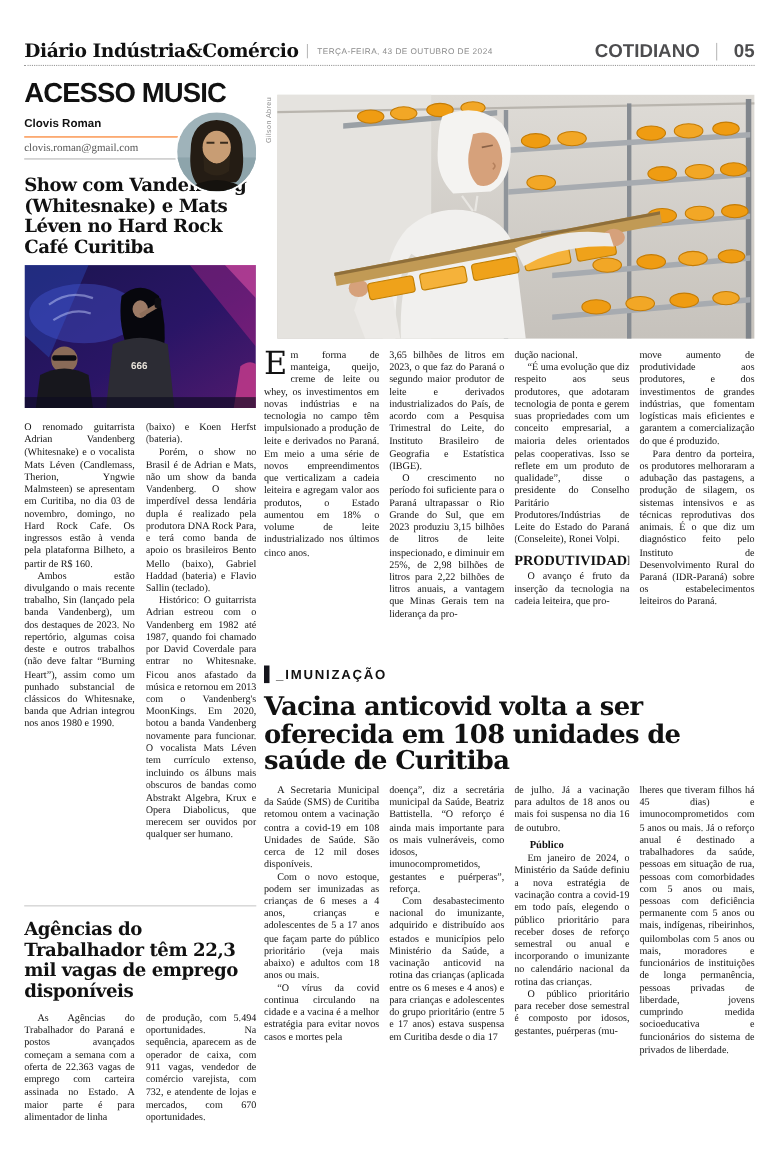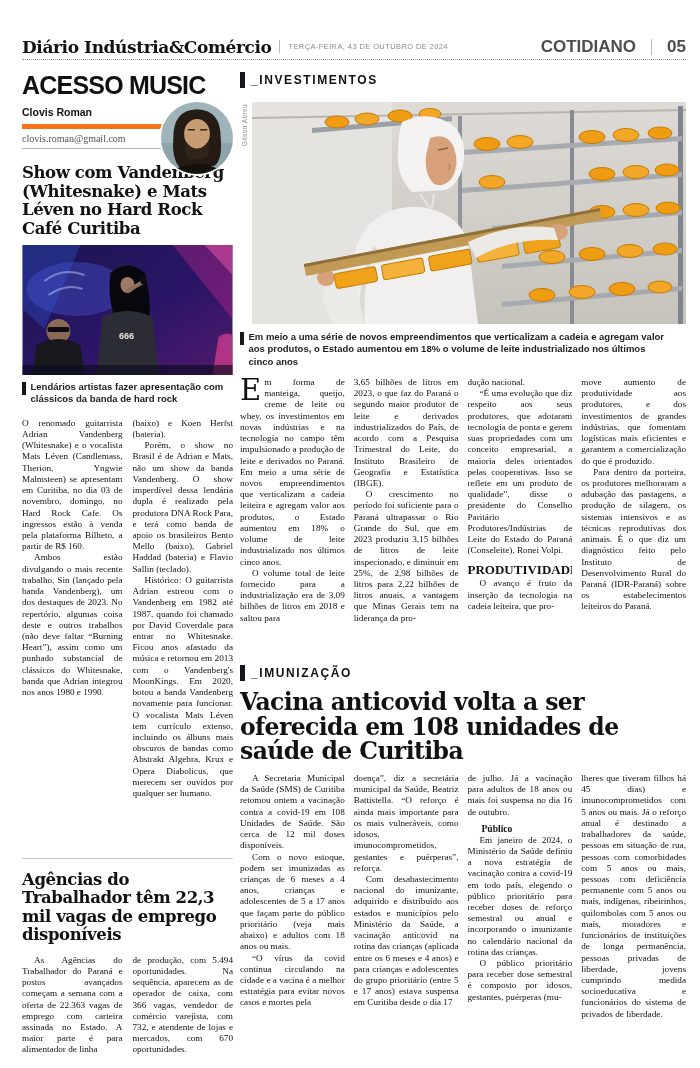--- a/index.html
+++ b/index.html
@@ -14,21 +14,21 @@
   .hdr-date{font-family:"Liberation Sans",sans-serif;font-size:7.5px;color:#8a8a8a;letter-spacing:.4px;}
   .hdr-right{margin-left:auto;display:flex;align-items:center;gap:7px;
              font-family:"Liberation Sans",sans-serif;font-weight:bold;font-size:17px;color:#4d4d4f;}
   .hdr-right .hdr-vdiv{height:16px;}
 
   
   .rail{position:absolute;left:22px;top:56px;width:211px;}
   .rail-title{font-family:"Liberation Sans",sans-serif;font-weight:bold;font-size:25px;
               letter-spacing:-0.8px;line-height:1.05;}
   .rail-author{font-family:"Liberation Sans",sans-serif;font-weight:bold;font-size:10.5px;margin-top:8px;}
-  .rail-email{margin-top:6px;width:150px;border-top:5px solid #f97316;border-bottom:1px solid #b5b5b5;
+  .rail-email{margin-top:6px;width:150px;border-top:1px solid #f97316;border-bottom:1px solid #b5b5b5;
               padding:4px 0;font-size:10px;color:#555;}
   .avatar{position:absolute;top:30px;left:139px;width:72px;height:72px;border-radius:50%;
           overflow:hidden;box-shadow:0 0 0 2px #fff;}
   .rail-headline{font-family:"DejaVu Serif",serif;font-weight:bold;font-size:16.5px;
                  line-height:1.12;letter-spacing:-0.4px;margin-top:15px;}
   .rail-photo{margin-top:7px;width:211px;height:130px;}
   .rail-photo svg{display:block;}
   .caption{display:flex;gap:5px;margin-top:6px;font-family:"Liberation Sans",sans-serif;
            font-weight:bold;font-size:9.5px;line-height:1.3;color:#222;}
   .cap-bar{flex:none;width:3.5px;height:13px;background:#15151c;margin-top:1px;}
@@ -123,24 +123,20 @@
         <path d="M80,72 Q105,60 130,72 L136,130 L74,130 Z" fill="#2c2c34"></path>
         <text x="104" y="94" font-size="9" font-family="Liberation Sans, sans-serif" font-weight="bold" fill="#e8e3da" text-anchor="middle">666</text>
         <circle cx="36" cy="86" r="12" fill="#8a6b58"></circle>
         <rect x="25" y="82" width="22" height="5" rx="2" fill="#0c0c10"></rect>
         <path d="M14,100 Q36,88 58,100 L62,130 L10,130 Z" fill="#17171d"></path>
         <path d="M196,92 Q204,86 210,90 L210,130 L190,130 Z" fill="#d23d8e" opacity="0.75"></path>
         <rect y="120" width="210" height="10" fill="#0d0b20" opacity="0.65"></rect>
       </svg>
     </div>
 
-    <div class="caption">
-      <span class="cap-bar"></span>
-      <span class="cap-text">Lendários artistas fazer apresentação com clássicos da banda de hard rock</span>
-    </div>
 
     <div class="cols2 copy rail-body1">
       <div class="col">
         <p class="noindent">O renomado guitarrista Adrian Vandenberg (Whitesnake) e o vocalista Mats Léven (Candlemass, Therion, Yngwie Malmsteen) se apresentam em Curitiba, no dia 03 de novembro, domingo, no Hard Rock Cafe. Os ingressos estão à venda pela plataforma Bilheto, a partir de R$ 160.</p>
         <p>Ambos estão divulgando o mais recente trabalho, Sin (lançado pela banda Vandenberg), um dos destaques de 2023. No repertório, algumas coisa deste e outros trabalhos (não deve faltar “Burning Heart”), assim como um punhado substancial de clássicos do Whitesnake, banda que Adrian integrou nos anos 1980 e 1990.</p>
       </div>
       <div class="col">
         <p class="noindent">(baixo) e Koen Herfst (bateria).</p>
         <p>Porém, o show no Brasil é de Adrian e Mats, não um show da banda Vandenberg. O show imperdível dessa lendária dupla é realizado pela produtora DNA Rock Para, e terá como banda de apoio os brasileiros Bento Mello (baixo), Gabriel Haddad (bateria) e Flavio Sallin (teclado).</p>
         <p>Histórico: O guitarrista Adrian estreou com o Vandenberg em 1982 até 1987, quando foi chamado por David Coverdale para entrar no Whitesnake. Ficou anos afastado da música e retornou em 2013 com o Vandenberg's MoonKings. Em 2020, botou a banda Vandenberg novamente para funcionar. O vocalista Mats Léven tem currículo extenso, incluindo os álbuns mais obscuros de bandas como Abstrakt Algebra, Krux e Opera Diabolicus, que merecem ser ouvidos por qualquer ser humano.</p>
@@ -149,31 +145,27 @@
 
     <hr class="rail-rule">
 
     <div class="rail-headline2">Agências do Trabalhador têm 22,3 mil vagas de emprego disponíveis</div>
 
     <div class="cols2 copy rail-body2">
       <div class="col">
         <p>As Agências do Trabalhador do Paraná e postos avançados começam a semana com a oferta de 22.363 vagas de emprego com carteira assinada no Estado. A maior parte é para alimentador de linha</p>
       </div>
       <div class="col">
-        <p class="noindent">de produção, com 5.494 oportunidades. Na sequência, aparecem as de operador de caixa, com 366 vagas, vendedor de comércio varejista, com 732, e atendente de lojas e mercados, com 670 oportunidades.</p>
+        <p class="noindent">de produção, com 5.494 oportunidades. Na sequência, aparecem as de operador de caixa, com 911 vagas, vendedor de comércio varejista, com 732, e atendente de lojas e mercados, com 670 oportunidades.</p>
       </div>
     </div>
   </div>
 
   <div class="main">
 
-    <div class="kicker">
-      <span class="kick-bar"></span>
-      <span>_INVESTIMENTOS</span>
-    </div>
 
 
     <div class="main-photo">
       <span class="photo-credit">Gilson Abreu</span>
       <svg width="434" height="222" viewBox="0 0 434 222">
         <defs>
           <linearGradient id="room" x1="0" y1="0" x2="0" y2="1">
             <stop offset="0" stop-color="#dedbd6"></stop>
               <stop offset="1" stop-color="#c6c2bc"></stop>
           </linearGradient>
@@ -245,29 +237,24 @@
           <rect x="126" y="150" width="42" height="15" rx="3" fill="#f5b23a" stroke="#c07f05"></rect>
           <rect x="174" y="150" width="42" height="15" rx="3" fill="#efa21a" stroke="#c07f05"></rect>
           <rect x="222" y="150" width="42" height="15" rx="3" fill="#f5b23a" stroke="#c07f05"></rect>
           <rect x="270" y="150" width="36" height="15" rx="3" fill="#efa21a" stroke="#c07f05"></rect>
         </g>
         <ellipse cx="306" cy="130" rx="10" ry="8" fill="#d6a17b"></ellipse>
         <path d="M216,140 Q260,120 302,126 L306,138 Q258,136 224,156 Z" fill="#eceae7"></path>
       </svg>
     </div>
 
-    <div class="caption main-caption">
-      <span class="cap-bar"></span>
-      <span class="cap-text">Em meio a uma série de novos empreendimentos que verticalizam a cadeia e agregam valor aos produtos, o Estado aumentou em 18% o volume de leite industrializado nos últimos cinco anos</span>
-    </div>
 
     <div class="cols4 copy main-body1">
       <div class="col">
         <p class="noindent"><span class="dropcap">E</span><span>m forma de manteiga, queijo, creme de leite ou whey, os investimentos em novas indústrias e na tecnologia no campo têm impulsionado a produção de leite e derivados no Paraná. Em meio a uma série de novos empreendimentos que verticalizam a cadeia leiteira e agregam valor aos produtos, o Estado aumentou em 18% o volume de leite industrializado nos últimos cinco anos.</span></p>
-        <p>O volume total de leite fornecido para a industrialização era de 3,09 bilhões de litros em 2018 e saltou para</p>
       </div>
       <div class="col">
         <p class="noindent">3,65 bilhões de litros em 2023, o que faz do Paraná o segundo maior produtor de leite e derivados industrializados do País, de acordo com a Pesquisa Trimestral do Leite, do Instituto Brasileiro de Geografia e Estatística (IBGE).</p>
         <p>O crescimento no período foi suficiente para o Paraná ultrapassar o Rio Grande do Sul, que em 2023 produziu 3,15 bilhões de litros de leite inspecionado, e diminuir em 25%, de 2,98 bilhões de litros para 2,22 bilhões de litros anuais, a vantagem que Minas Gerais tem na liderança da pro-</p>
       </div>
       <div class="col">
         <p class="noindent">dução nacional.</p>
         <p>“É uma evolução que diz respeito aos seus produtores, que adotaram tecnologia de ponta e gerem suas propriedades com um conceito empresarial, a maioria deles orientados pelas cooperativas. Isso se reflete em um produto de qualidade”, disse o presidente do Conselho Paritário Produtores/Indústrias de Leite do Estado do Paraná (Conseleite), Ronei Volpi.</p>
         <div class="subhead-caps">PRODUTIVIDADE</div>
         <p>O avanço é fruto da inserção da tecnologia na cadeia leiteira, que pro-</p>

